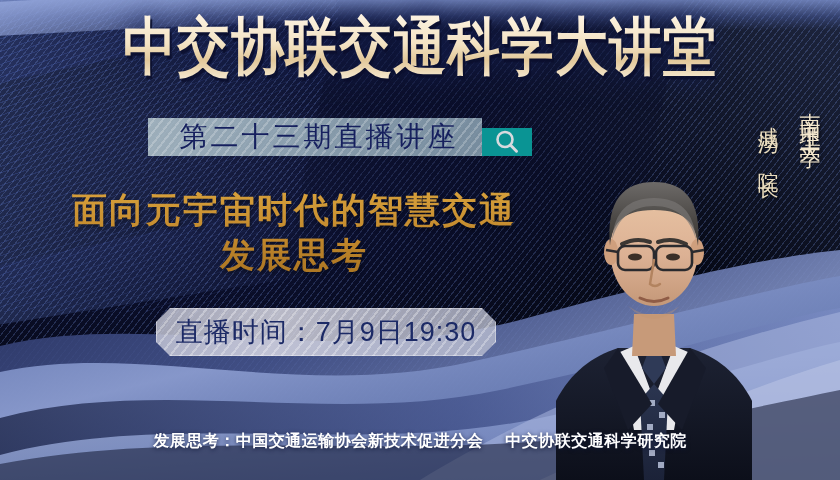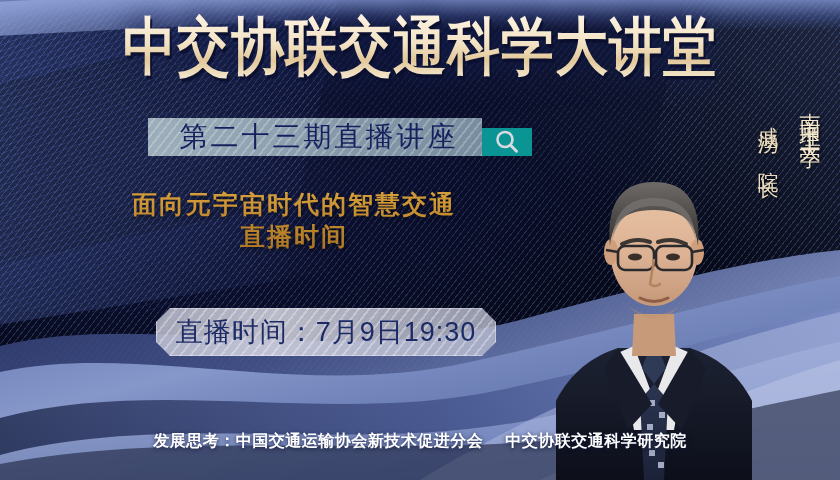--- a/index.html
+++ b/index.html
@@ -133,21 +133,21 @@
   .subbar-icon{
     width:50px;background:#0a9494;
     display:flex;align-items:center;justify-content:center;
   }
   .subbar-icon svg{display:block;}
 
   
   .lect{
     position:absolute;left:44px;top:188px;width:500px;
     text-align:center;z-index:6;
-    font-size:25px;font-weight:bold;line-height:1.28;
+    font-size:35px;font-weight:bold;line-height:1.28;
     letter-spacing:2px;
     color:#c08a2e;
     background:linear-gradient(180deg,#d8a13c 0%,#c0872c 55%,#a97422 100%);
     -webkit-background-clip:text;background-clip:text;
     -webkit-text-fill-color:transparent;color:transparent;
     text-shadow:none;
     filter:drop-shadow(1px 2px 2px rgba(0,0,0,.5));
   }
   .lect .l2{display:block;}
 
@@ -337,21 +337,21 @@
     <div class="subbar-icon">
       <svg width="28" height="28" viewBox="0 0 28 28" aria-hidden="true">
         <circle cx="12" cy="11.5" r="7.5" fill="none" stroke="#d7dade" stroke-width="2.6"></circle>
         <line x1="17.4" y1="17" x2="23.5" y2="23.2" stroke="#d7dade" stroke-width="3" stroke-linecap="round"></line>
       </svg>
     </div>
   </div>
 
   <div class="lect">
     <span>面向元宇宙时代的智慧交通</span>
-    <span class="l2">直播时间</span>
+    <span class="l2">发展思考</span>
   </div>
 
   <div class="timepill">
     <span class="timepill-text">直播时间：7月9日19:30</span>
   </div>
 
   <div class="vbox">
     <div class="vtext name">戚湧 院长</div>
     <div class="vtext uni">南京理工大学</div>
   </div>

